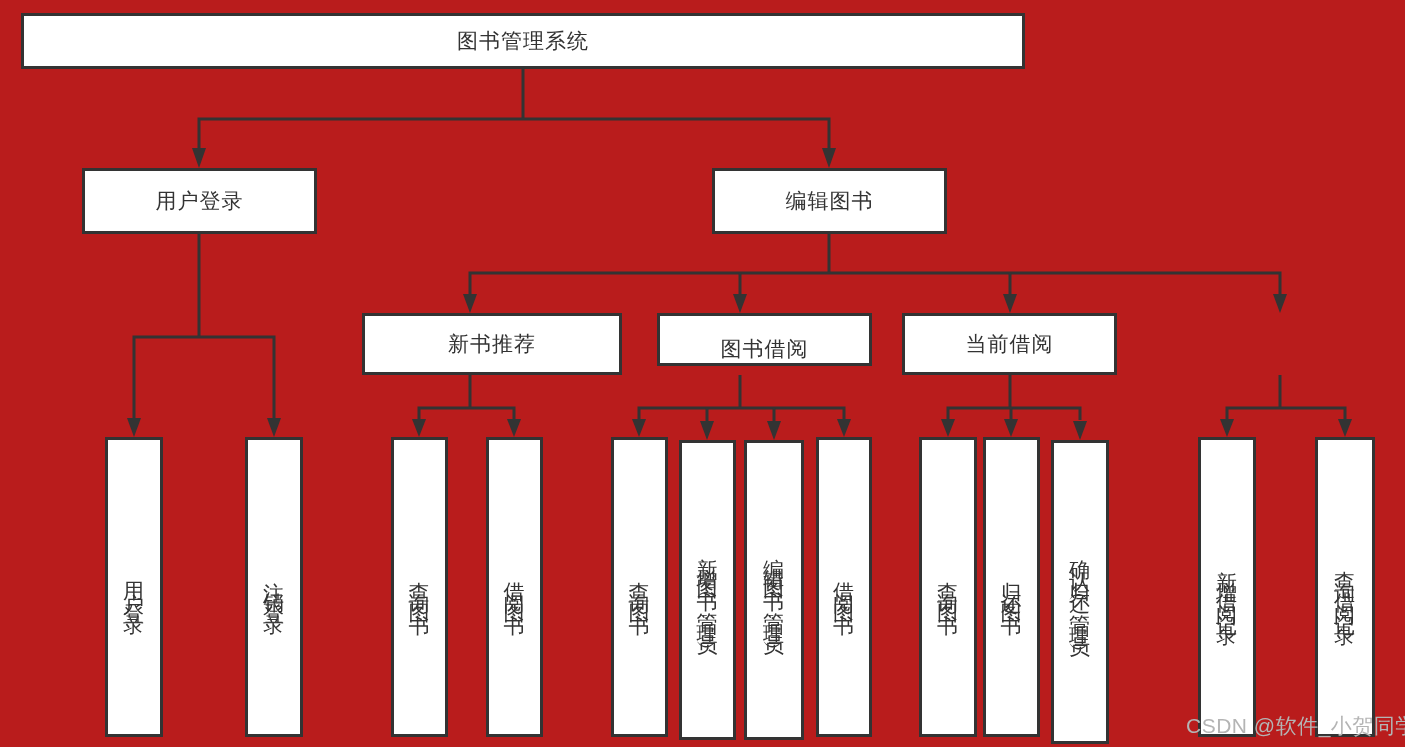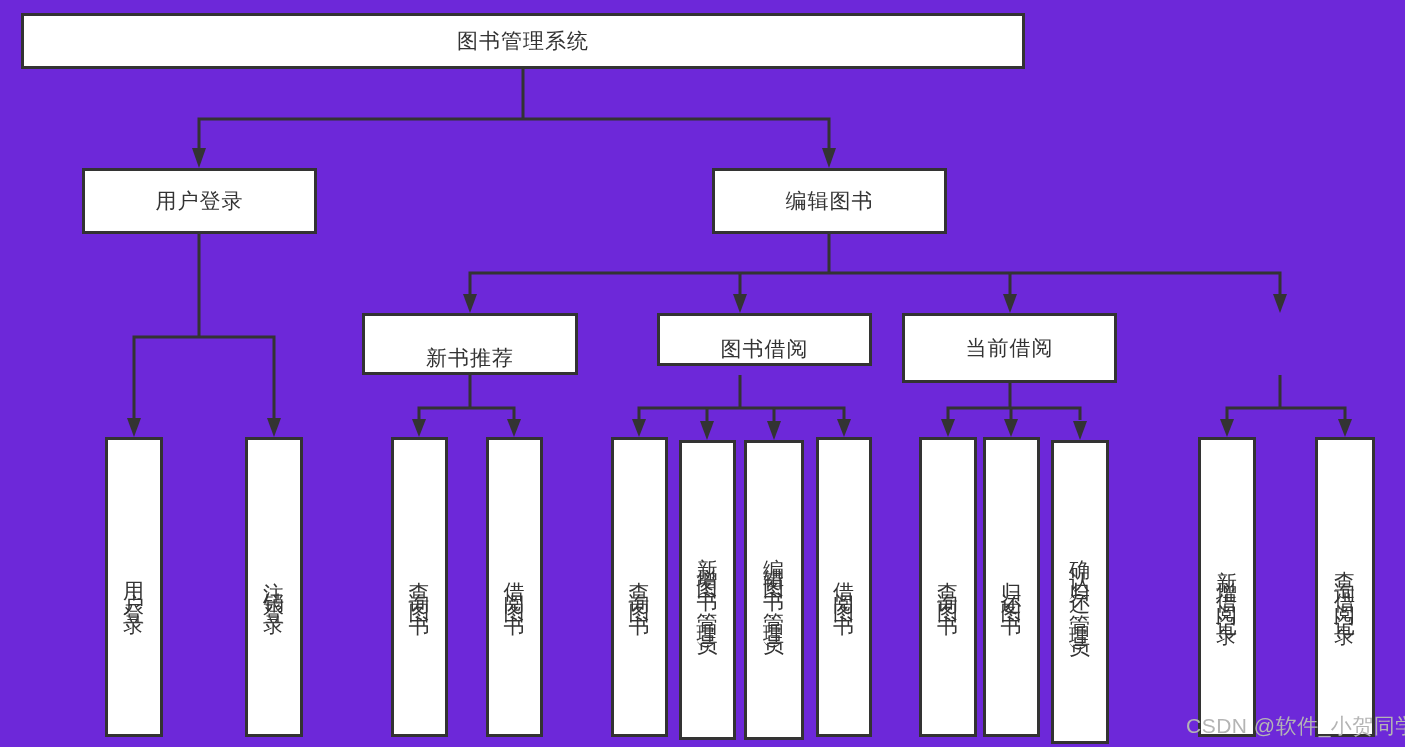--- a/index.html
+++ b/index.html
@@ -1,19 +1,19 @@
 <!DOCTYPE html>
 <html><head>
 <meta charset="utf-8">
 <style>
   html,body{margin:0;padding:0;background:#fff;}
   #canvas{
     position:relative;
     width:1405px;height:747px;
-    background:#6d28d9;
+    background:#b91c1c;
     font-family:"Liberation Sans", sans-serif;
     overflow:hidden;
   }
   .node{
     position:absolute;
     box-sizing:border-box;
     border:3px solid #333333;
     background:#ffffff;
     display:flex;
     align-items:center;
@@ -129,27 +129,27 @@
     <span class="hlabel">图书管理系统</span>
   </div>
 
   <div class="node" style="left:82px;top:168px;width:235px;height:66px;">
     <span class="hlabel">用户登录</span>
   </div>
   <div class="node" style="left:712px;top:168px;width:235px;height:66px;">
     <span class="hlabel">编辑图书</span>
   </div>
 
-  <div class="node" style="left:362px;top:313px;width:216px;height:62px;align-items:flex-end;">
+  <div class="node" style="left:362px;top:313px;width:260px;height:62px;">
     <span class="hlabel">新书推荐</span>
   </div>
   <div class="node" style="left:657px;top:313px;width:215px;height:53px;align-items:flex-end;">
     <span class="hlabel">图书借阅</span>
   </div>
-  <div class="node" style="left:902px;top:313px;width:215px;height:70px;">
+  <div class="node" style="left:902px;top:313px;width:215px;height:62px;">
     <span class="hlabel">当前借阅</span>
   </div>
 
   <div class="node" style="left:105px;top:437px;width:58px;height:300px;">
     <span class="vlabel">用户登录</span>
   </div>
   <div class="node" style="left:245px;top:437px;width:58px;height:300px;">
     <span class="vlabel">注销登录</span>
   </div>
 

